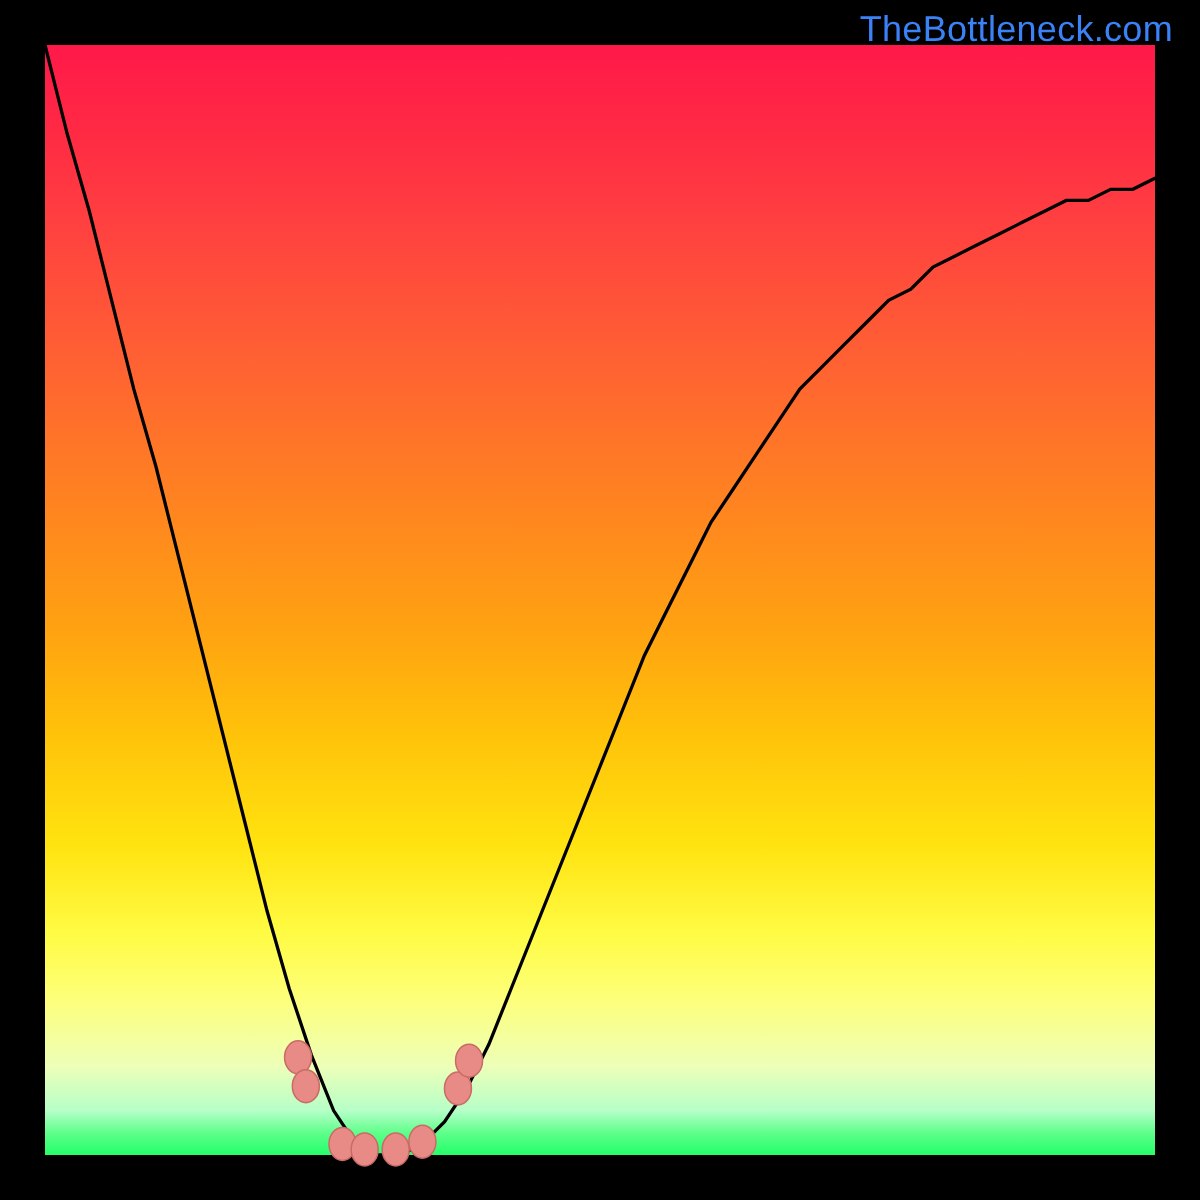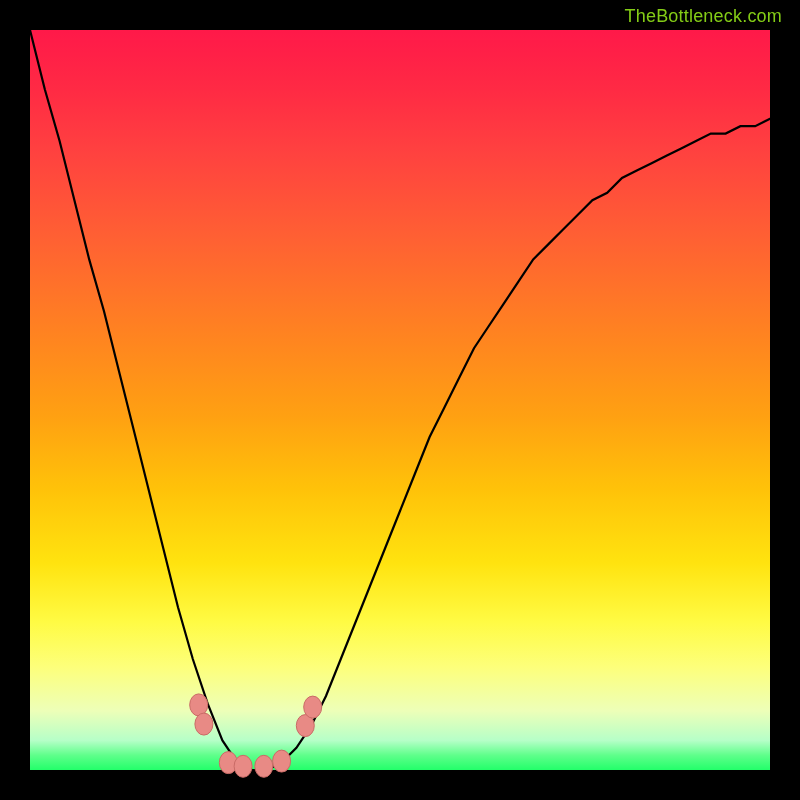--- a/index.html
+++ b/index.html
@@ -8,23 +8,23 @@
     position: relative;
     width: 800px;
     height: 800px;
     background: #000;
   }
   .watermark {
     position: absolute;
     top: 6px;
     right: 18px;
     font-family: Arial, Helvetica, sans-serif;
-    font-size: 18px;
+    font-size: 24px;
     font-weight: 500;
-    color: #84cc16;
+    color: #3b82f6;
     letter-spacing: 0.2px;
     z-index: 20;
   }
   .plot {
     position: absolute;
     left: 30px;
     top: 30px;
     width: 740px;
     height: 740px;
     background: linear-gradient(

